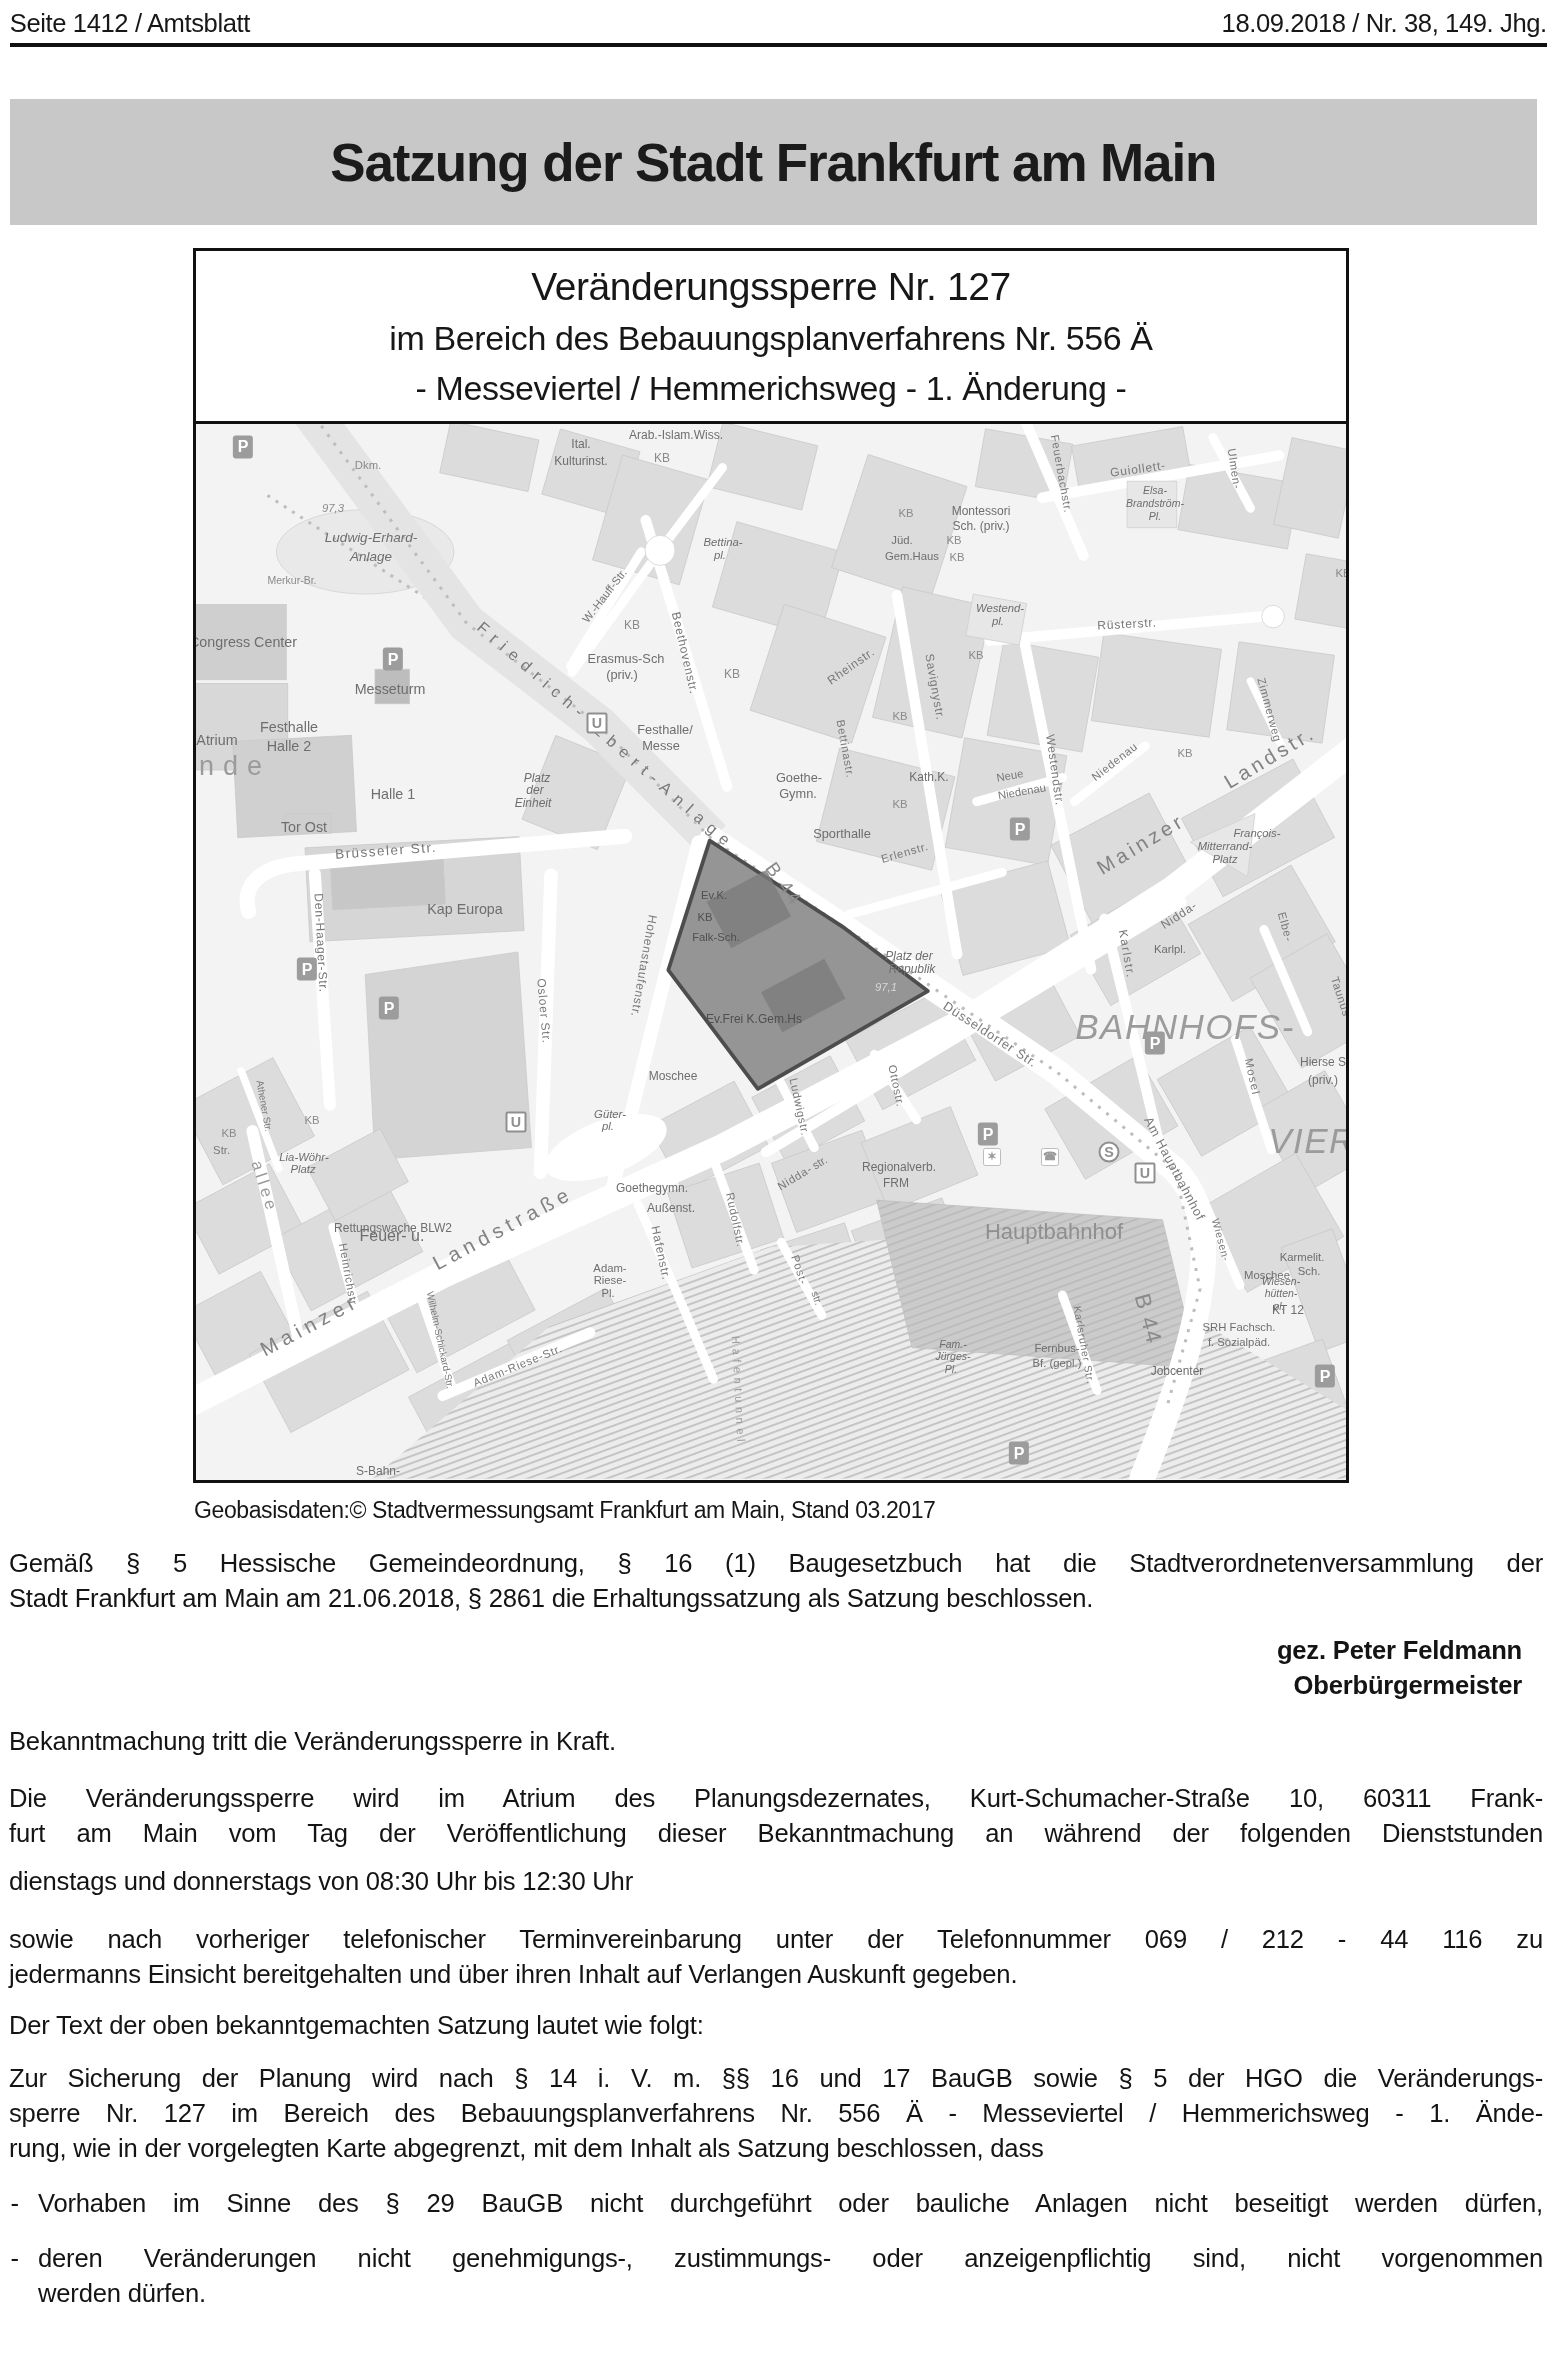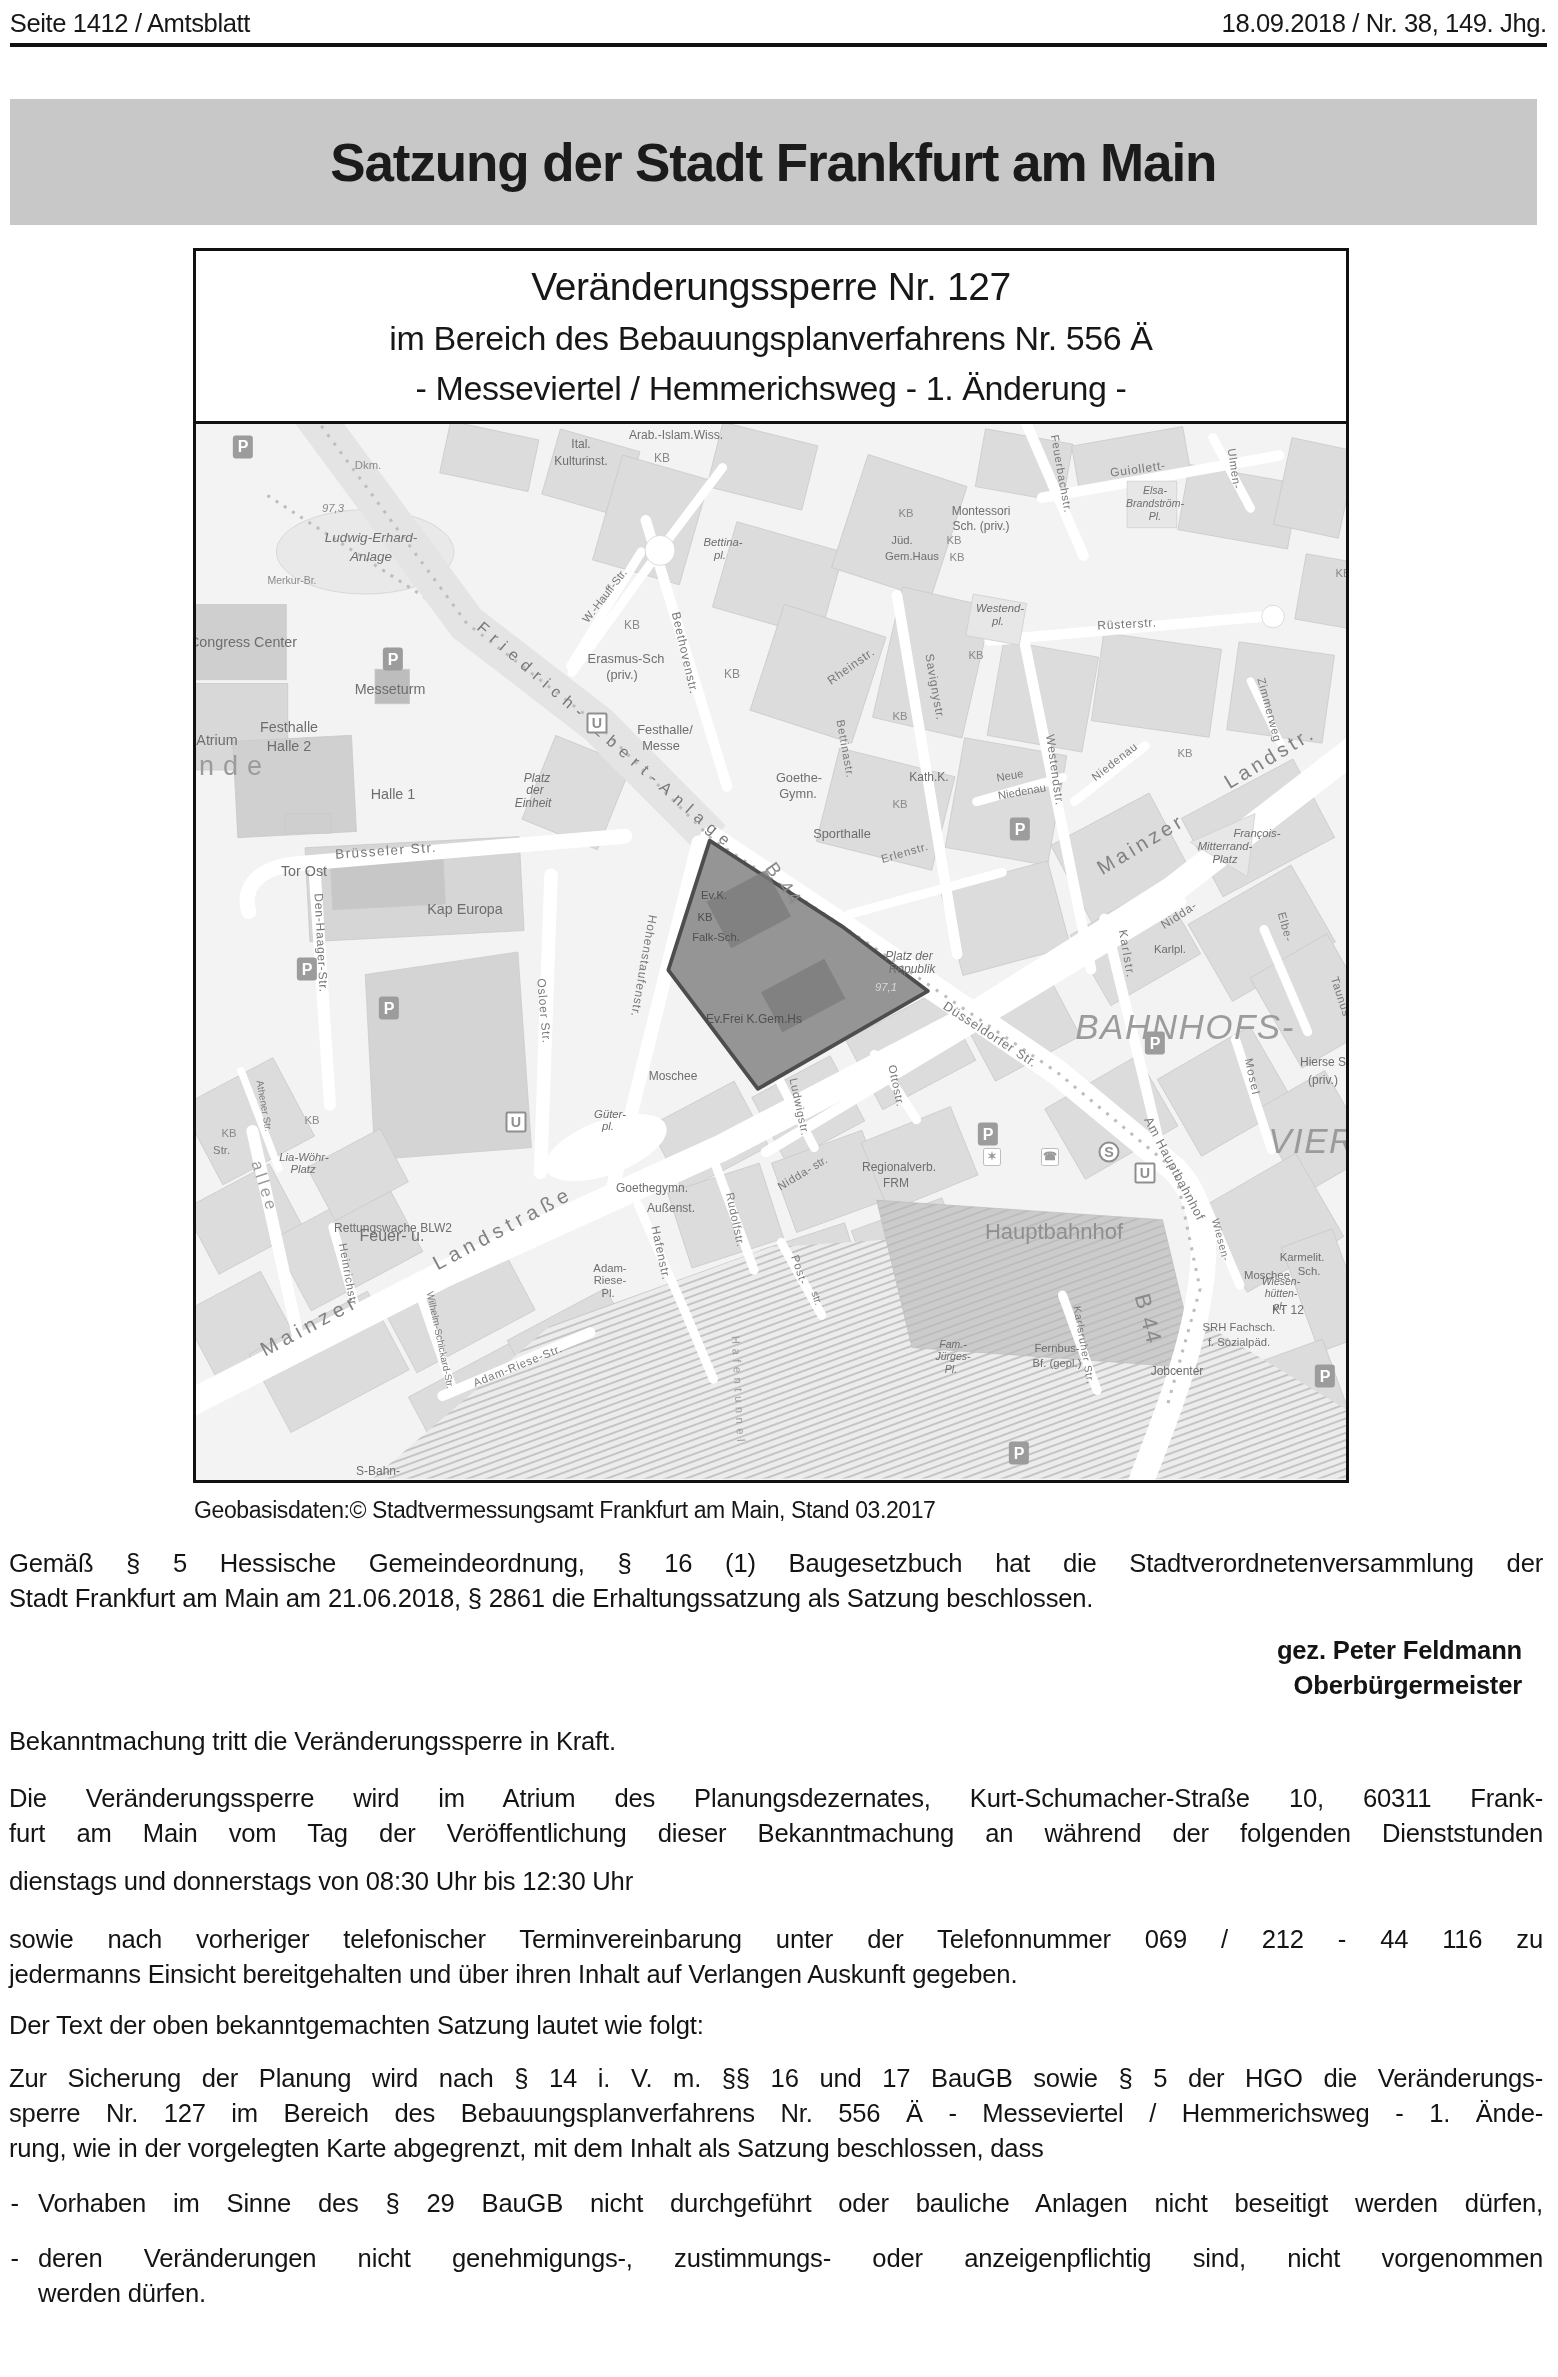--- a/index.html
+++ b/index.html
@@ -201,21 +201,21 @@
         <span class="ml it" style="left: 175px; top: 114px; font-size: 13.5px; transform: translate(-50%, -50%) rotate(0deg);">Ludwig-Erhard-</span>
         <span class="ml it" style="left: 175px; top: 133px; font-size: 13.5px; transform: translate(-50%, -50%) rotate(0deg);">Anlage</span>
         <span class="ml" style="left: 96px; top: 156px; font-size: 10.5px; color: rgb(138, 138, 138); transform: translate(-50%, -50%) rotate(0deg);">Merkur-Br.</span>
         <span class="ml" style="left: 47px; top: 218px; font-size: 14.3px; transform: translate(-50%, -50%) rotate(0deg);">Congress Center</span>
         <span class="ml" style="left: 194px; top: 265px; font-size: 14.3px; transform: translate(-50%, -50%) rotate(0deg);">Messeturm</span>
         <span class="ml" style="left: 93px; top: 303px; font-size: 14.3px; transform: translate(-50%, -50%) rotate(0deg);">Festhalle</span>
         <span class="ml" style="left: 93px; top: 322px; font-size: 14.3px; transform: translate(-50%, -50%) rotate(0deg);">Halle 2</span>
         <span class="ml" style="left: 21px; top: 316px; font-size: 14.3px; transform: translate(-50%, -50%) rotate(0deg);">Atrium</span>
         <span class="ml" style="left: 39px; top: 342px; font-size: 27px; color: rgb(155, 155, 155); letter-spacing: 9px; transform: translate(-50%, -50%) rotate(0deg);">nde</span>
         <span class="ml" style="left: 197px; top: 370px; font-size: 14.3px; transform: translate(-50%, -50%) rotate(0deg);">Halle 1</span>
-        <span class="ml" style="left: 108px; top: 403px; font-size: 14.3px; transform: translate(-50%, -50%) rotate(0deg); margin-top: 44px;">Tor Ost</span>
+        <span class="ml" style="left: 108px; top: 403px; font-size: 14.3px; transform: translate(-50%, -50%) rotate(0deg);">Tor Ost</span>
         <span class="ml" style="left: 190px; top: 427px; font-size: 13.5px; color: rgb(120, 120, 120); letter-spacing: 1.5px; transform: translate(-50%, -50%) rotate(-4deg);">Brüsseler Str.</span>
         <span class="ml" style="left: 269px; top: 485px; font-size: 14.3px; transform: translate(-50%, -50%) rotate(0deg);">Kap Europa</span>
         <span class="ml" style="left: 125px; top: 519px; font-size: 12px; color: rgb(120, 120, 120); letter-spacing: 0.8px; transform: translate(-50%, -50%) rotate(87deg);">Den-Haager-Str.</span>
         <span class="ml" style="left: 348px; top: 587px; font-size: 12px; color: rgb(120, 120, 120); letter-spacing: 0.8px; transform: translate(-50%, -50%) rotate(85deg);">Osloer Str.</span>
         <span class="ml it" style="left: 341px; top: 354px; font-size: 12px; transform: translate(-50%, -50%) rotate(0deg);">Platz</span>
         <span class="ml it" style="left: 339px; top: 366px; font-size: 12px; transform: translate(-50%, -50%) rotate(0deg);">der</span>
         <span class="ml it" style="left: 337px; top: 379px; font-size: 12px; transform: translate(-50%, -50%) rotate(0deg);">Einheit</span>
         <span class="ml" style="left: 337px; top: 248px; font-size: 16px; color: rgb(120, 120, 120); letter-spacing: 7.5px; transform: translate(-50%, -50%) rotate(41deg);">Friedrich-</span>
         <span class="ml" style="left: 468px; top: 363px; font-size: 16px; color: rgb(120, 120, 120); letter-spacing: 7.5px; transform: translate(-50%, -50%) rotate(41deg);">Ebert-Anlage</span>
         <span class="ml" style="left: 588px; top: 460px; font-size: 19px; color: rgb(138, 138, 138); letter-spacing: 2.3px; transform: translate(-50%, -50%) rotate(55deg);">B 44</span>

